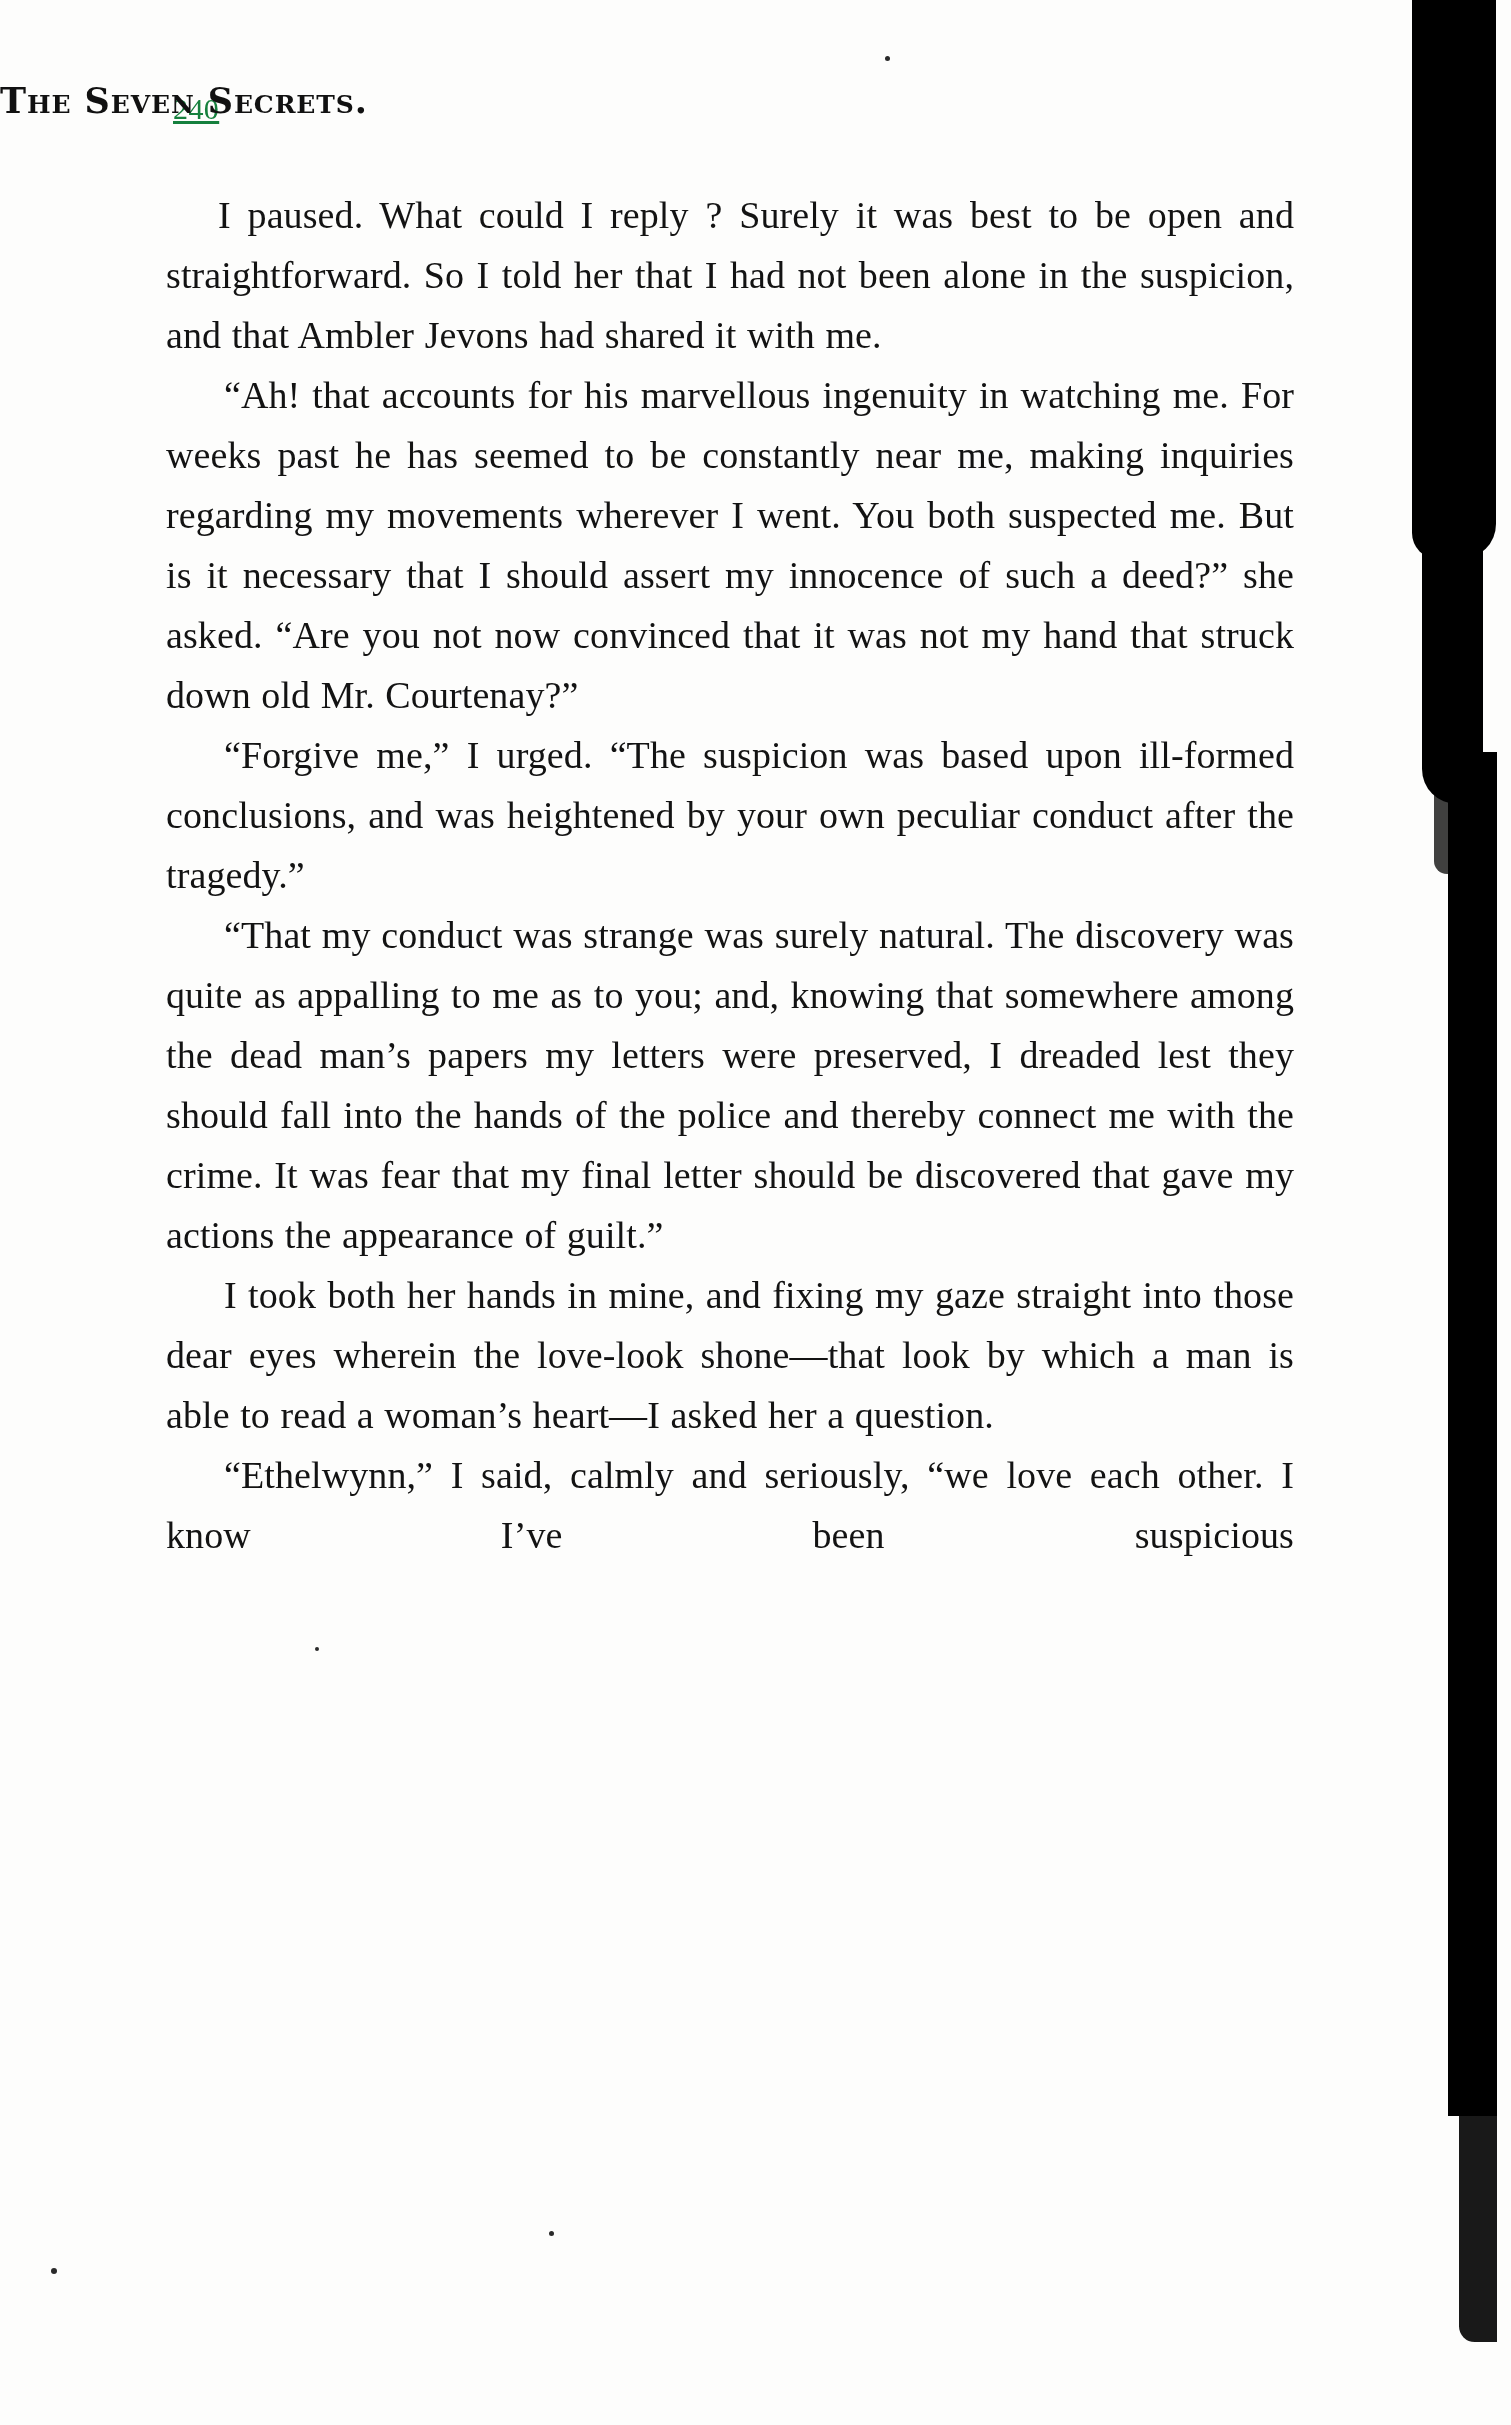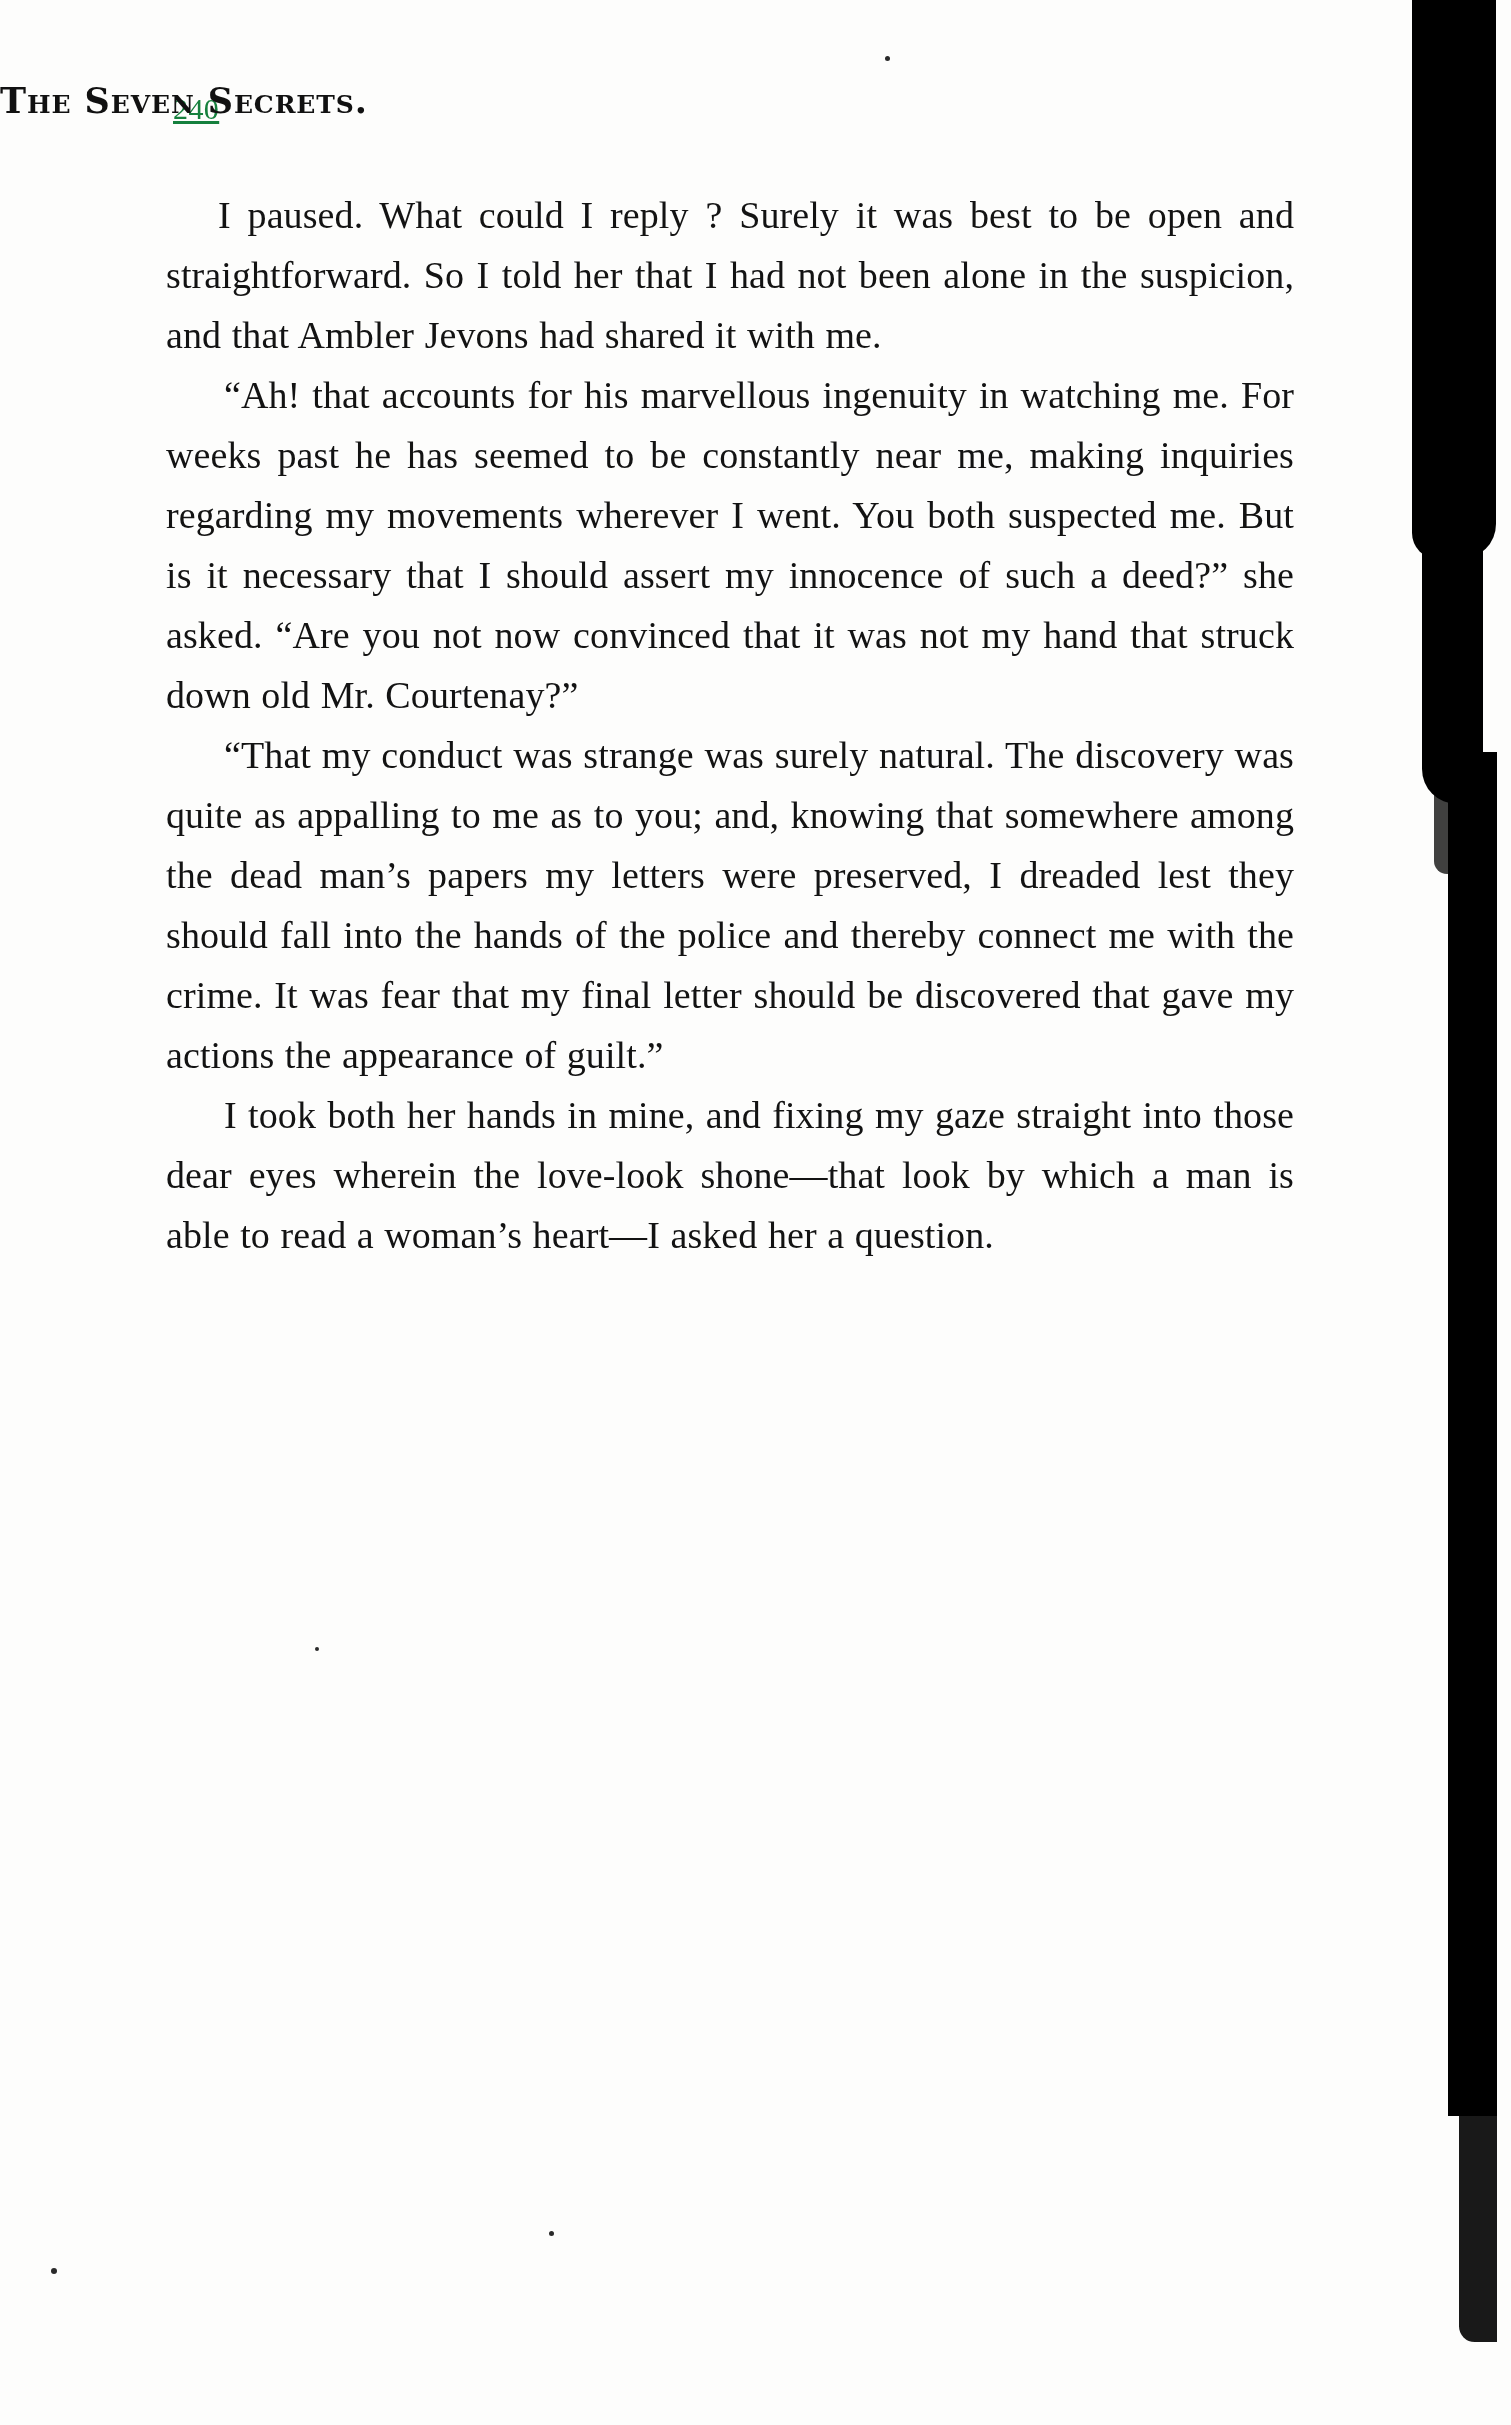--- a/index.html
+++ b/index.html
@@ -143,18 +143,20 @@
   <span class="speck" style="left:315px; top:1647px; width:4.4px;  height:4.4px;"></span>
 
   <div class="header">
     <div class="folio">240</div>
     <div class="running-title">The Seven Secrets.</div>
   </div>
 
   <div class="textblock">
     <p class="para first">I paused.  What could I reply ?  Surely it was best to be open and straightforward.  So I told her that I had not been alone in the suspicion, and that Ambler Jevons had shared it with me.</p>
     <p class="para">“Ah! that accounts for his marvellous ingenuity in watching me.  For weeks past he has seemed to be constantly near me, making inquiries regarding my movements wherever I went.  You both suspected me. But is it necessary that I should assert my innocence of such a deed?” she asked.  “Are you not now convinced that it was not my hand that struck down old Mr. Courtenay?”</p>
+    <p class="para">“Forgive me,” I urged.  “The suspicion was based upon ill-formed conclusions, and was heightened by your own peculiar conduct after the tragedy.”</p>
     <p class="para">“That my conduct was strange was surely natural.  The discovery was quite as appalling to me as to you; and, knowing that somewhere among the dead man’s papers my letters were preserved, I dreaded lest they should fall into the hands of the police and thereby connect me with the crime.  It was fear that my final letter should be discovered that gave my actions the appearance of guilt.”</p>
     <p class="para">I took both her hands in mine, and fixing my gaze straight into those dear eyes wherein the love-look shone—that look by which a man is able to read a woman’s heart—I asked her a question.</p>
+    <p class="para stretch">“Ethelwynn,” I said, calmly and seriously, “we love each other.  I know I’ve been suspicious</p>
   </div>
 
 </div>
 
 
 </body></html>

